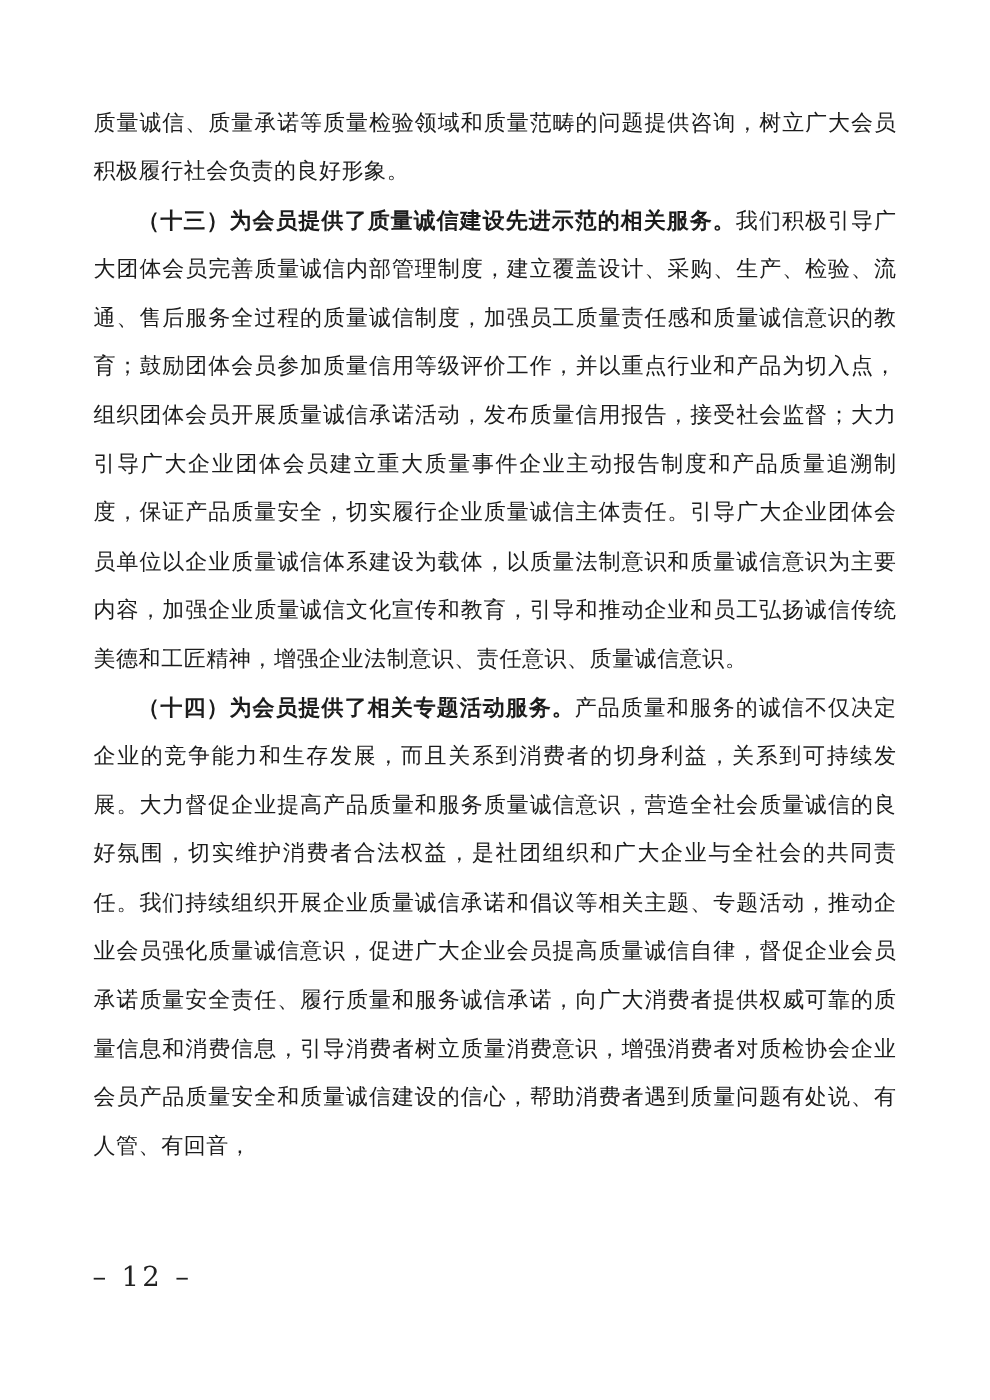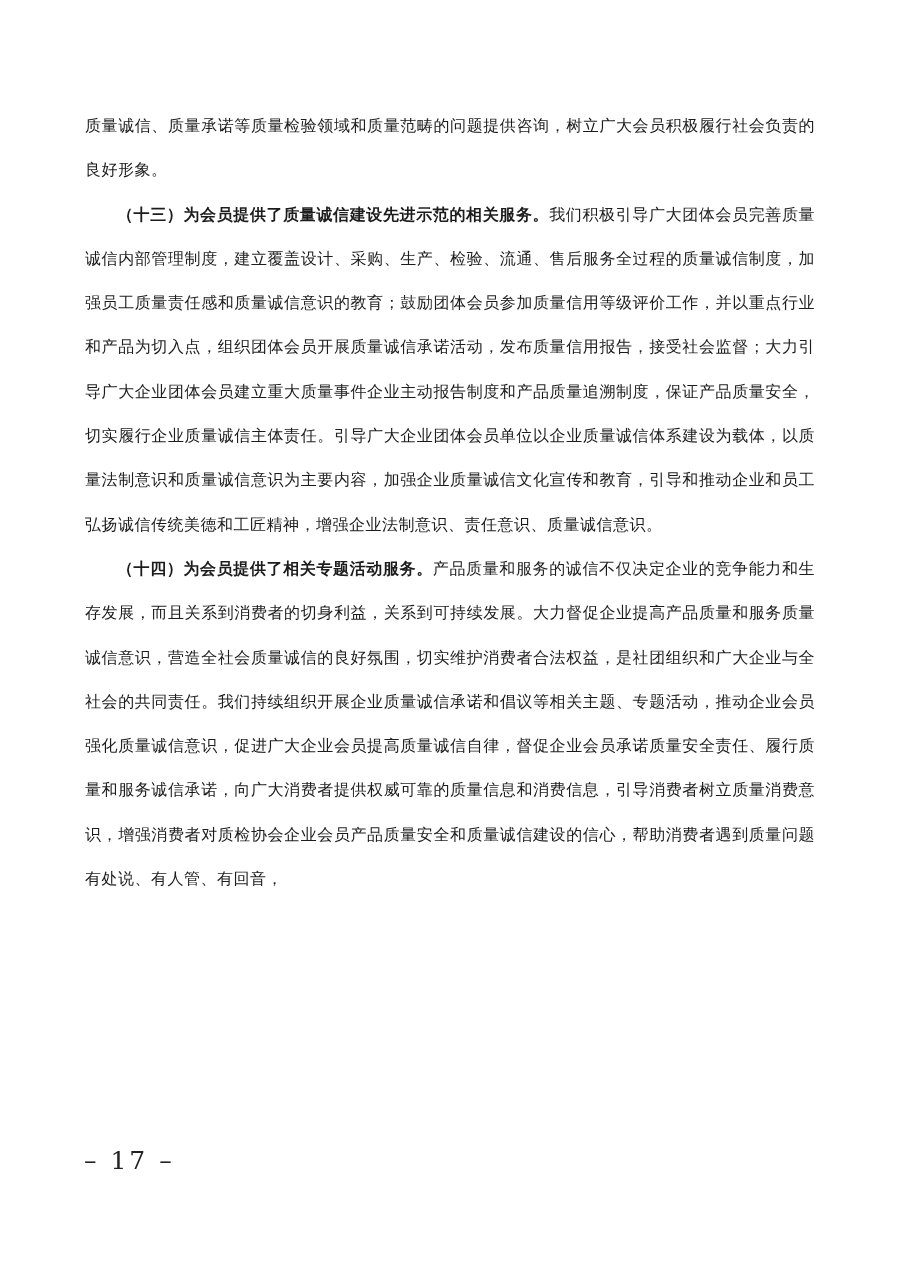--- a/index.html
+++ b/index.html
@@ -11,23 +11,23 @@
     position: relative;
     width: 900px;
     height: 1273px;
     background: #ffffff;
     overflow: hidden;
     font-family: "DejaVu Serif", "Liberation Serif", serif;
   }
   .content {
     position: absolute;
     left: 85px;
-    top: 104px;
+    top: 89px;
     width: 730px;
-    font-size: 16px;
+    font-size: 20px;
     line-height: 44.3px;
     color: #1c1c1c;
     text-align: justify;
     text-justify: inter-ideograph;
     letter-spacing: 0.5px;
   }
   .para {
     margin: 0;
   }
   .para.indent {
@@ -49,14 +49,14 @@
 </style>
 </head>
 <body>
 
 <div class="page">
   <div class="content">
       <p class="para"><span class="seg">质量诚信、质量承诺等质量检验领域和质量范畴的问题提供咨询，树立广大会员积极履行社会负责的良好形象。</span></p>
       <p class="para indent"><span class="seg bold">（十三）为会员提供了质量诚信建设先进示范的相关服务。</span><span class="seg">我们积极引导广大团体会员完善质量诚信内部管理制度，建立覆盖设计、采购、生产、检验、流通、售后服务全过程的质量诚信制度，加强员工质量责任感和质量诚信意识的教育；鼓励团体会员参加质量信用等级评价工作，并以重点行业和产品为切入点，组织团体会员开展质量诚信承诺活动，发布质量信用报告，接受社会监督；大力引导广大企业团体会员建立重大质量事件企业主动报告制度和产品质量追溯制度，保证产品质量安全，切实履行企业质量诚信主体责任。引导广大企业团体会员单位以企业质量诚信体系建设为载体，以质量法制意识和质量诚信意识为主要内容，加强企业质量诚信文化宣传和教育，引导和推动企业和员工弘扬诚信传统美德和工匠精神，增强企业法制意识、责任意识、质量诚信意识。</span></p>
       <p class="para indent"><span class="seg bold">（十四）为会员提供了相关专题活动服务。</span><span class="seg">产品质量和服务的诚信不仅决定企业的竞争能力和生存发展，而且关系到消费者的切身利益，关系到可持续发展。大力督促企业提高产品质量和服务质量诚信意识，营造全社会质量诚信的良好氛围，切实维护消费者合法权益，是社团组织和广大企业与全社会的共同责任。我们持续组织开展企业质量诚信承诺和倡议等相关主题、专题活动，推动企业会员强化质量诚信意识，促进广大企业会员提高质量诚信自律，督促企业会员承诺质量安全责任、履行质量和服务诚信承诺，向广大消费者提供权威可靠的质量信息和消费信息，引导消费者树立质量消费意识，增强消费者对质检协会企业会员产品质量安全和质量诚信建设的信心，帮助消费者遇到质量问题有处说、有人管、有回音，</span></p>
     </div>
-  <div class="page-footer">– 17 –</div>
+  <div class="page-footer">– 12 –</div>
 </div>
 
 </body></html>

